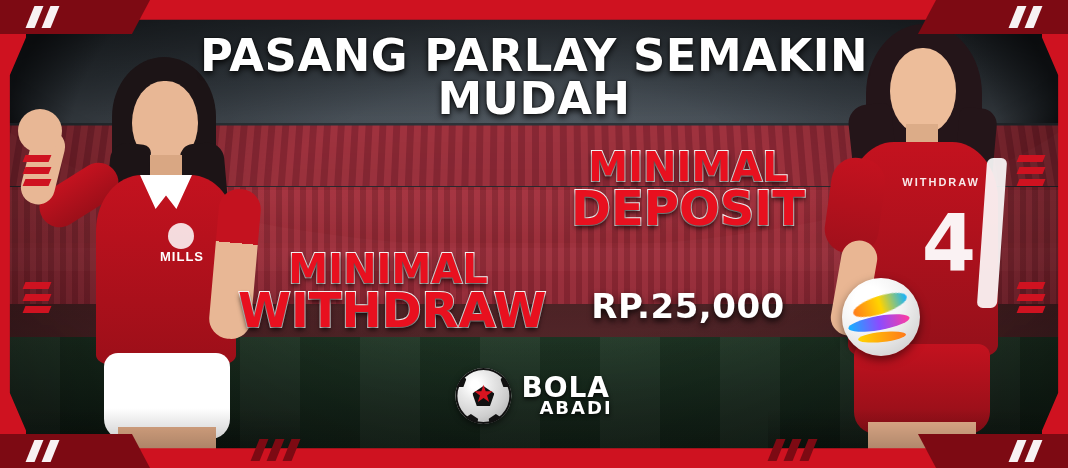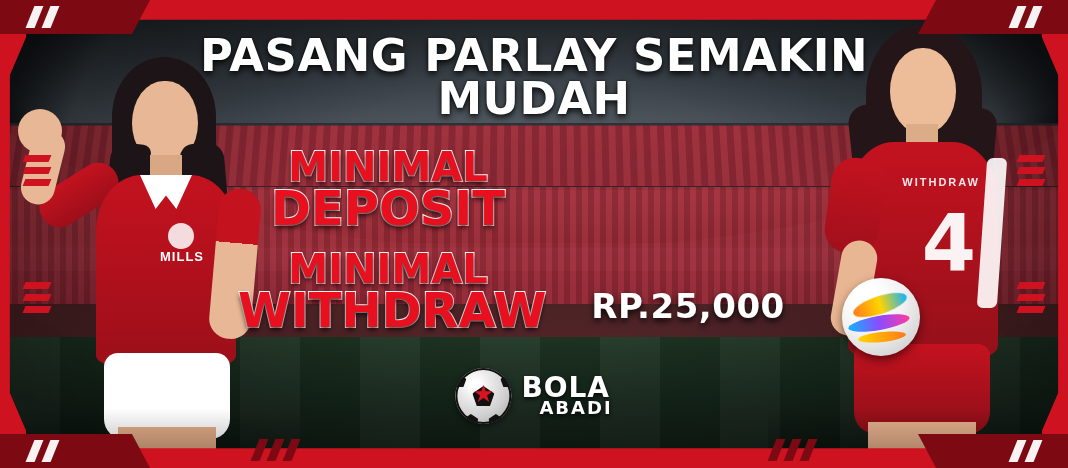--- a/index.html
+++ b/index.html
@@ -140,21 +140,21 @@
     letter-spacing:.5px;
     text-shadow:0 3px 6px rgba(0,0,0,.85), 0 0 2px rgba(0,0,0,.9);
     transform:scaleX(1.02);
   }
   .headline .l2{display:block;}
 
   .rows{
     position:absolute;left:238px;top:148px;width:600px;
   }
   .row{
-    display:flex;align-items:center;justify-content:space-between;
+    display:flex;align-items:center;justify-content:flex-end;
     margin-bottom:8px;
   }
   .label{
     width:300px;
     text-align:center;
     font-family:"DejaVu Sans",sans-serif;
     font-weight:900;
     font-size:40px;
     line-height:.95;
     color:#e8101f;

